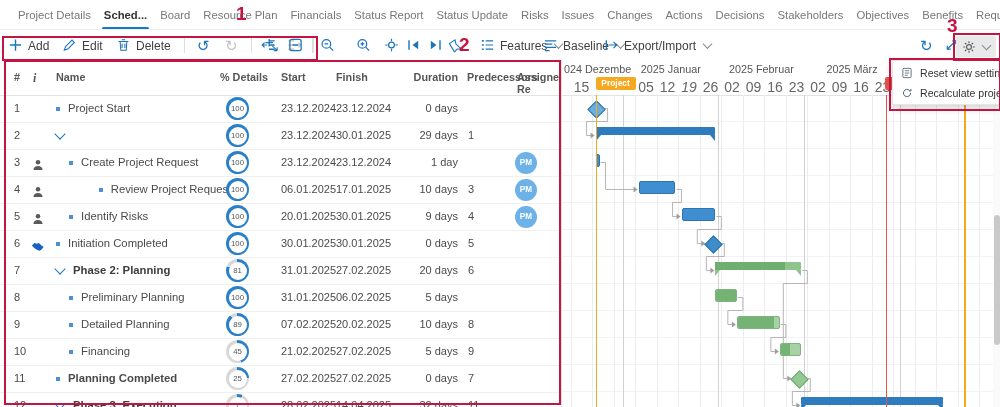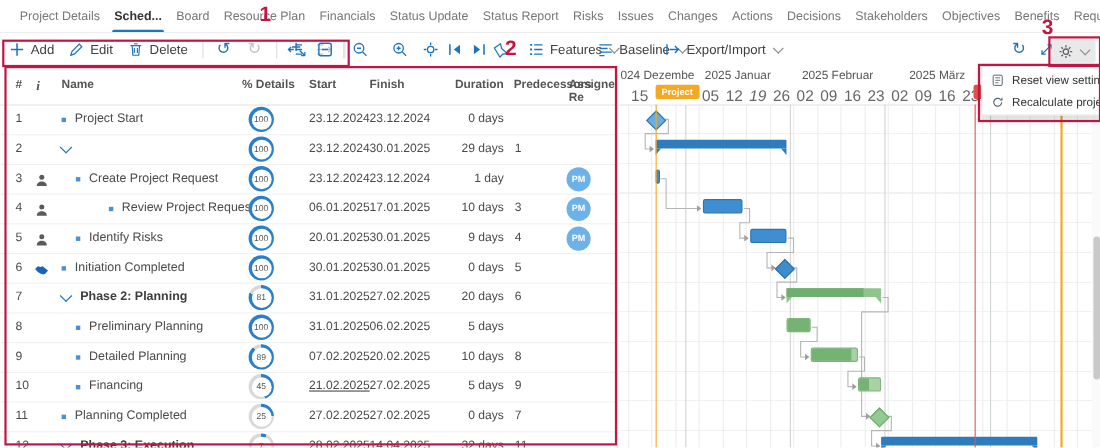--- a/index.html
+++ b/index.html
@@ -86,22 +86,22 @@
 </style>
 </head>
 <body>
 
 <div id="tabs">
     <div class="tab">Project Details</div>
     <div class="tab active">Sched...</div>
     <div class="tab">Board</div>
     <div class="tab">Resource Plan</div>
     <div class="tab">Financials</div>
+    <div class="tab">Status Report</div>
     <div class="tab">Status Update</div>
-    <div class="tab">Status Report</div>
     <div class="tab">Risks</div>
     <div class="tab">Issues</div>
     <div class="tab">Changes</div>
     <div class="tab">Actions</div>
     <div class="tab">Decisions</div>
     <div class="tab">Stakeholders</div>
     <div class="tab">Objectives</div>
     <div class="tab">Benefits</div>
     <div class="tab">Requirements</div>
   </div>
@@ -375,28 +375,28 @@
       </div>
       <div class="trow" style="top: 243px;">
         <span class="cell" style="left: 14px;">10</span>
         <div class="cell cname" style="left: 69px; right: 300px;">
           <span class="bullet"></span>
           <span>Financing</span>
         </div>
         <div class="ring" style="left: 226px; background: conic-gradient(rgb(42, 127, 201) 45%, rgb(216, 216, 216) 0deg);">
           <i>45</i>
         </div>
-        <span class="cell" style="left: 281px; text-decoration: underline;">21.02.2025</span>
+        <span class="cell" style="left: 281px;">21.02.2025</span>
         <span class="cell" style="left: 336px;">27.02.2025</span>
         <span class="cell" style="left: 400px; width: 58px; text-align: right;">5 days</span>
         <span class="cell" style="left: 468px;">9</span>
       </div>
       <div class="trow" style="top: 270px;">
         <span class="cell" style="left: 14px;">11</span>
-        <div class="cell cname" style="left: 56px; right: 300px;">
+        <div class="cell cname" style="left: 56px; right: 300px; font-weight: bold;">
           <span class="bullet"></span>
           <span>Planning Completed</span>
         </div>
         <div class="ring" style="left: 226px; background: conic-gradient(rgb(42, 127, 201) 25%, rgb(216, 216, 216) 0deg);">
           <i>25</i>
         </div>
         <span class="cell" style="left: 281px;">27.02.2025</span>
         <span class="cell" style="left: 336px;">27.02.2025</span>
         <span class="cell" style="left: 400px; width: 58px; text-align: right;">0 days</span>
         <span class="cell" style="left: 468px;">7</span>

